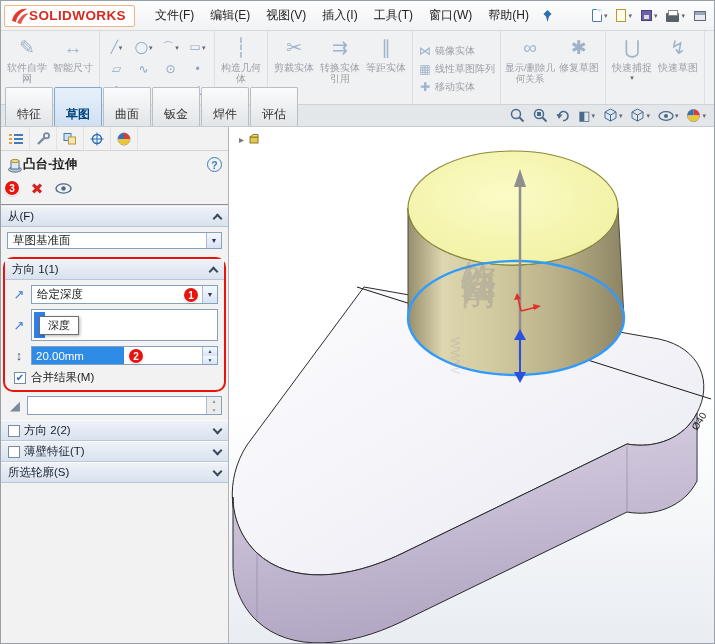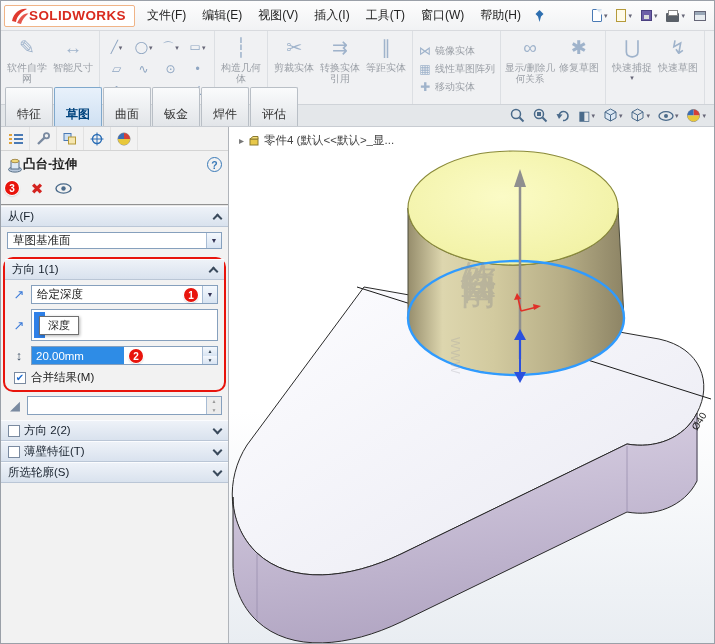--- a/index.html
+++ b/index.html
@@ -4,21 +4,21 @@
 <style>
   *{box-sizing:border-box;margin:0;padding:0;}
   html,body{width:715px;height:644px;overflow:hidden;}
   body{font-family:"Liberation Sans","DejaVu Sans",sans-serif;font-size:12px;color:#222;background:#eef0f2;}
   .window{width:715px;height:644px;border:1px solid #9aa0a8;display:flex;flex-direction:column;background:#f0f1f3;}
 
   
   .menubar{height:30px;background:linear-gradient(#fdfdfd,#f1f2f4);border-bottom:1px solid #d8dade;display:flex;align-items:center;flex:0 0 30px;}
   .logo{display:flex;align-items:center;height:22px;margin:2px 4px 2px 3px;padding:0 8px 0 4px;border:1px solid #f0b487;border-radius:2px;background:#fff;}
   .brand{color:#d92b1f;font-weight:bold;font-size:13.5px;letter-spacing:.4px;}
-  .menus{display:flex;justify-content:center;}
+  .menus{display:flex;margin-left:8px;justify-content:center;}
   .menu-item{padding:5px 8px;color:#222;cursor:default;}
   .pin{margin-left:4px;display:flex;align-items:center;}
   .qat{margin-left:auto;display:flex;align-items:center;gap:9px;padding-right:8px;}
   .qitem{display:flex;align-items:center;gap:2px;}
   .mc{font-size:7px;color:#667;line-height:1;}
   .i-doc{width:10px;height:13px;background:#fff;border:1px solid #4a7ab5;border-radius:1px;position:relative;}
   .i-doc::after{content:"";position:absolute;right:-1px;top:-1px;border:3px solid;border-color:#cfe0f0 #f1f2f4 transparent transparent;}
   .i-doc2{width:10px;height:13px;background:#fffbe8;border:1px solid #b59a3a;}
   .i-save{width:11px;height:11px;background:#6e5fa8;border:1px solid #4a4080;position:relative;}
   .i-save::after{content:"";position:absolute;left:2px;bottom:1px;width:5px;height:4px;background:#ddd;}
@@ -482,21 +482,20 @@
       </div>
     </div>
 
     <div class="viewport">
       <div class="breadcrumb">
         <span class="bc-caret">▸</span>
         <svg width="12" height="12">
           <rect x="2" y="4" width="8" height="6" fill="#e8c84a" stroke="#8a7a30"></rect>
           <polygon points="2,4 5,1.5 10,1.5 10,4" fill="#f5de7a" stroke="#8a7a30"></polygon>
         </svg>
-        <span>零件4 (默认&lt;&lt;默认&gt;_显...</span>
       </div>
 
       <svg class="model" width="487" height="518" viewBox="0 0 487 518">
         <defs>
           <linearGradient id="gTop" x1="0" y1="0" x2="1" y2="1">
             <stop offset="0" stop-color="#fdfdff"></stop>
               <stop offset="1" stop-color="#e9e9f2"></stop>
           </linearGradient>
           <linearGradient id="gFront" x1="0" y1="0" x2="0.25" y2="1">
             <stop offset="0" stop-color="#ddd5e7"></stop>

